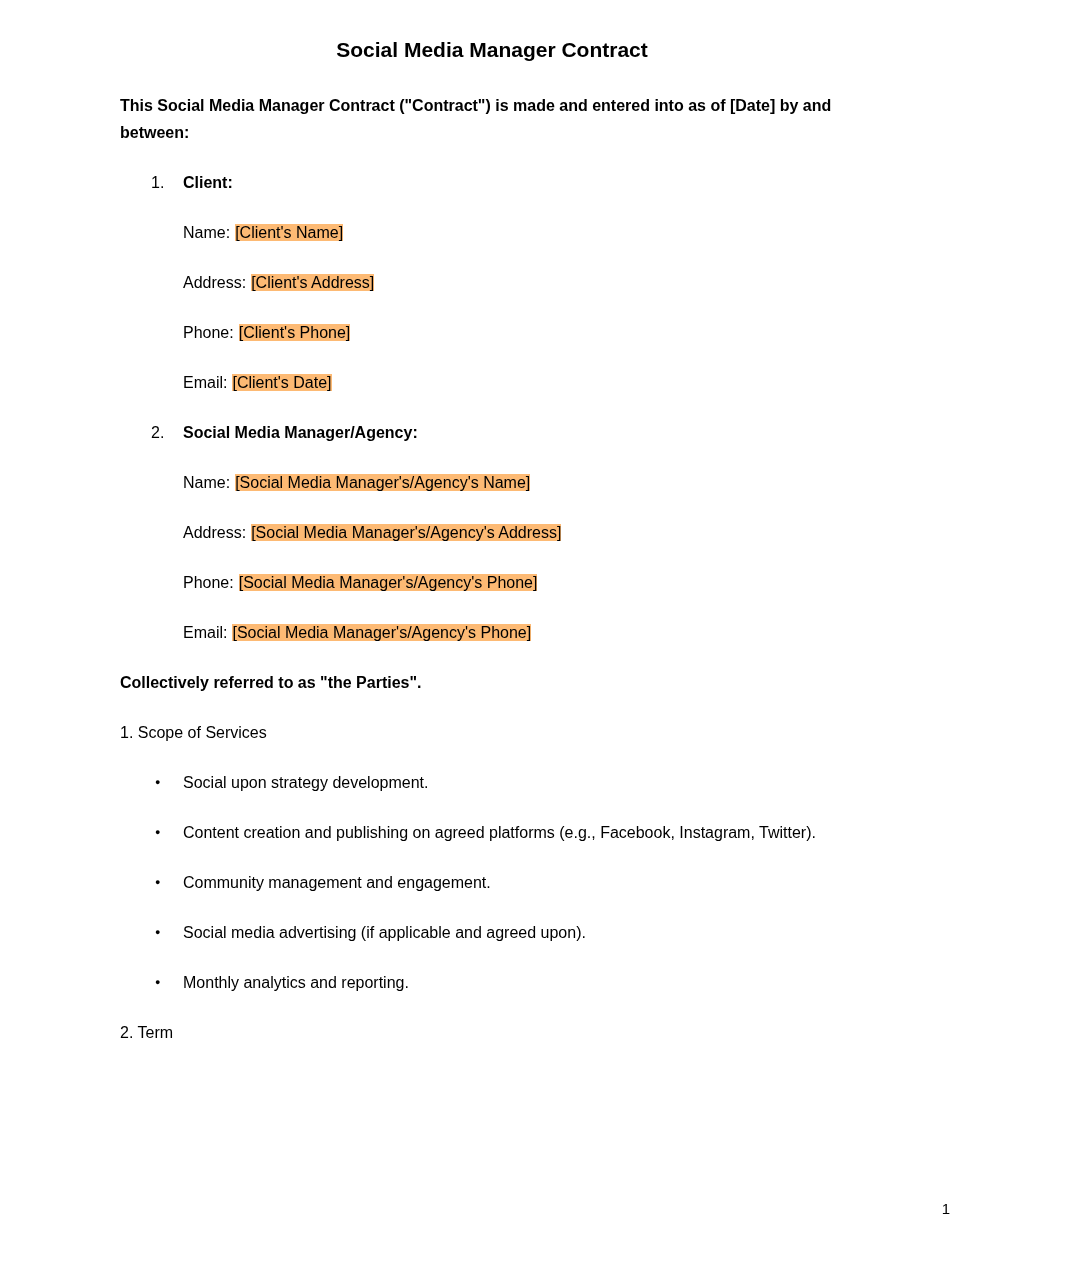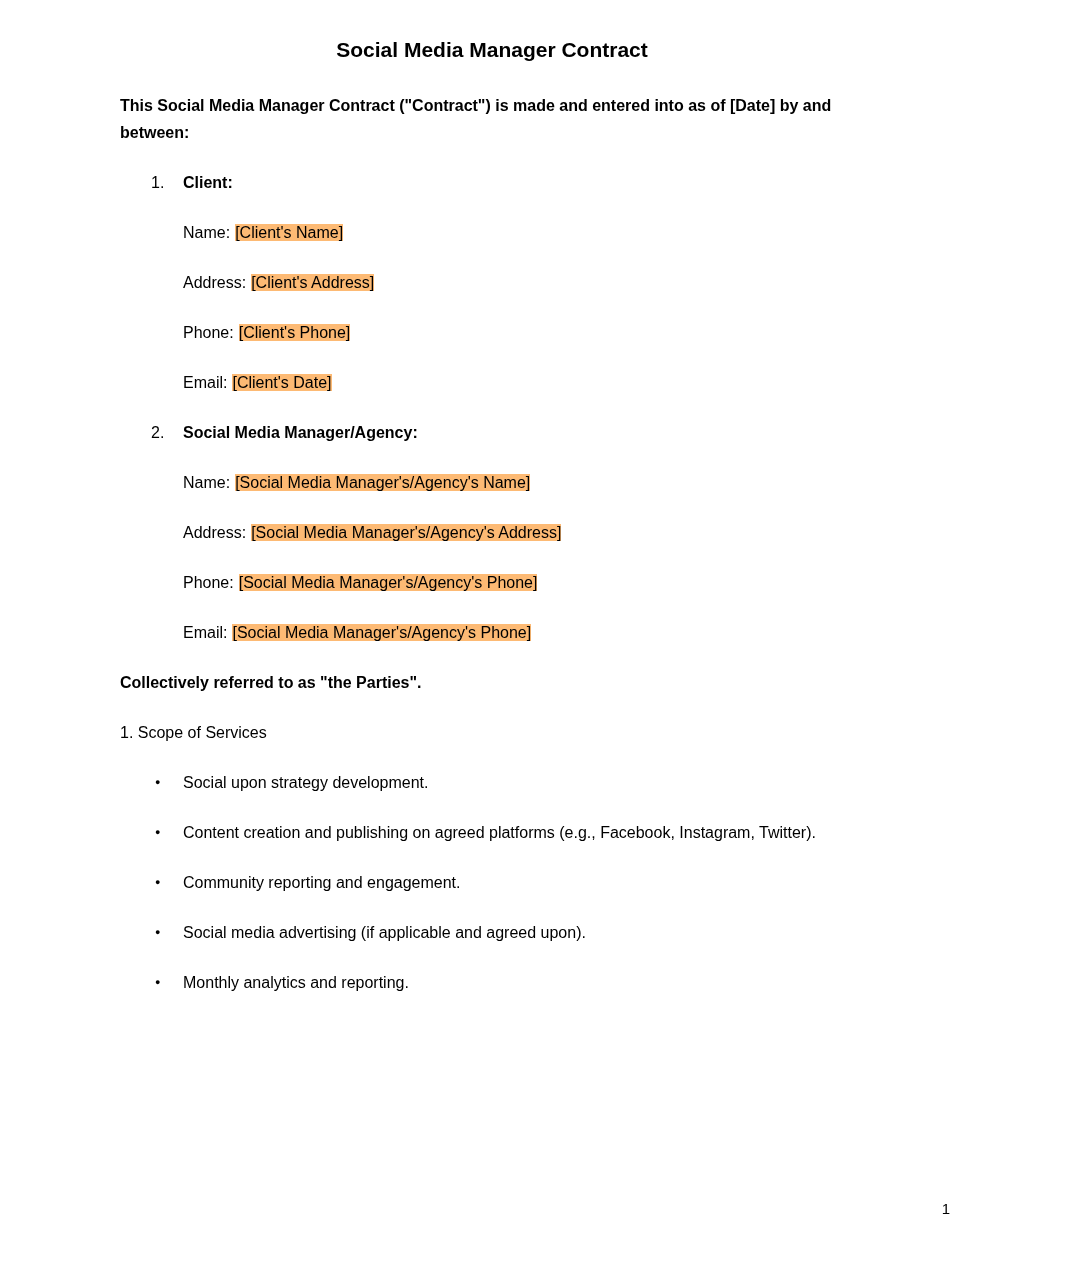--- a/index.html
+++ b/index.html
@@ -141,27 +141,28 @@
   <div class="bullet-item">
     <span class="dot">●</span>
     <span class="bullet-text">Social upon strategy development.</span>
   </div>
   <div class="bullet-item">
     <span class="dot">●</span>
     <span class="bullet-text">Content creation and publishing on agreed platforms (e.g., Facebook, Instagram, Twitter).</span>
   </div>
   <div class="bullet-item">
     <span class="dot">●</span>
-    <span class="bullet-text">Community reporting and engagement.</span>
+    <span class="bullet-text">Community management and engagement.</span>
   </div>
   <div class="bullet-item">
     <span class="dot">●</span>
     <span class="bullet-text">Social media advertising (if applicable and agreed upon).</span>
   </div>
   <div class="bullet-item">
     <span class="dot">●</span>
     <span class="bullet-text">Monthly analytics and reporting.</span>
   </div>
 
+  <div class="section-heading">2. Term</div>
 
 </div>
 
 <div class="page-number">1</div>
 
 </body></html>

